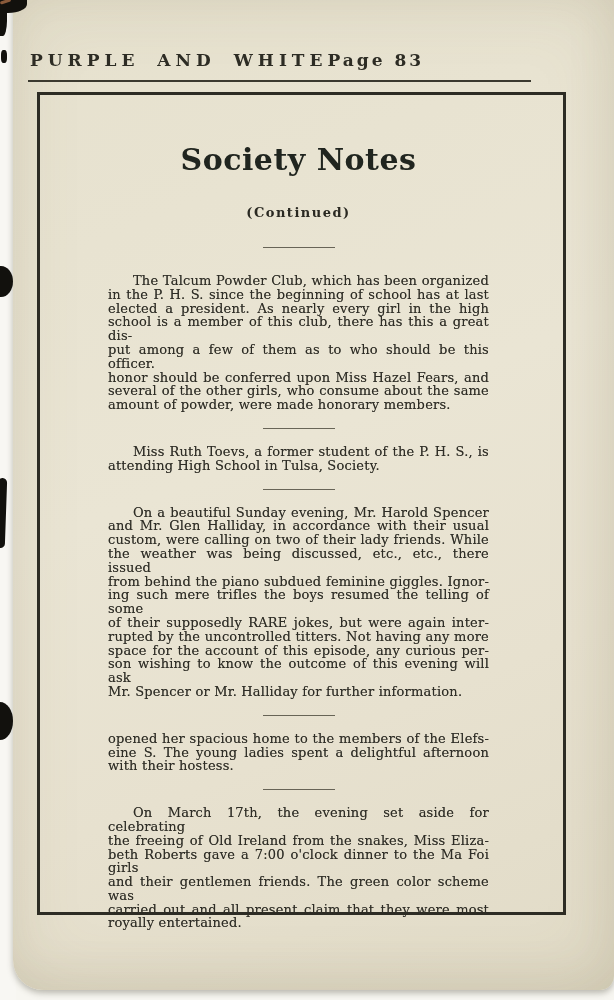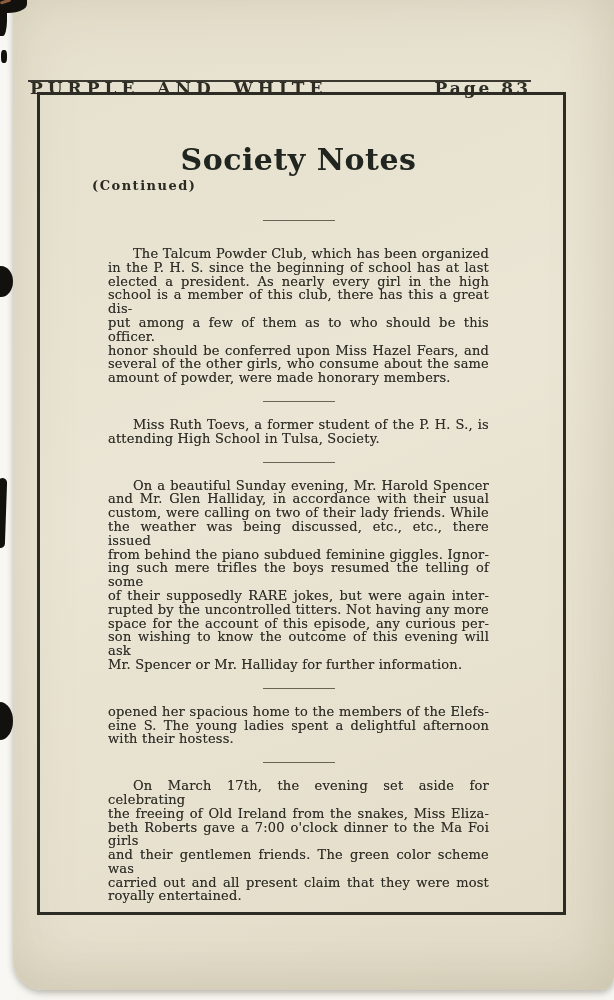--- a/index.html
+++ b/index.html
@@ -12,37 +12,37 @@
   .edge-strip{position:absolute;left:0;top:0;width:16px;height:100%;background:#f8f7f3;}
   
   .page{
     position:absolute;left:13px;top:0;right:0;bottom:10px;
     background:linear-gradient(158deg,#e6e1ce 0%,#eae5d4 45%,#e7e1cf 70%,#e1dbc7 100%);
     border-radius:0 0 14px 30px;
     box-shadow:0 3px 6px rgba(70,65,50,.35), inset 0 0 70px rgba(125,115,80,.14), inset -8px -14px 40px rgba(140,128,96,.10);
   }
   .pg-header{
     position:absolute;top:50px;left:17px;right:83px;
-    display:flex;justify-content:space-between;align-items:baseline;
+    display:flex;justify-content:flex-start;align-items:baseline;
     color:#2d2c24;font-weight:bold;
   }
   .pub{font-size:17px;letter-spacing:5px;word-spacing:7px;}
-  .pgnum{font-size:17px;letter-spacing:3px;margin-top:28px;}
+  .pgnum{font-size:17px;letter-spacing:3px;}
   .header-rule{position:absolute;top:80px;left:15px;width:503px;height:2px;background:#3b392f;}
   .frame{
     position:absolute;top:92px;left:24px;width:529px;height:823px;
     border:3px solid #2d2c24;box-sizing:border-box;
   }
   .content{padding:48px 58px 0 52px;color:#2e2d26;}
   .title{
     margin:0;text-align:center;font-size:30px;line-height:34px;
     font-weight:bold;letter-spacing:.5px;color:#20251f;
   }
   .subtitle{
-    margin-top:1px;font-size:13px;line-height:16px;
+    margin-top:28px;text-align:center;font-size:13px;line-height:16px;
     font-weight:bold;letter-spacing:1.5px;color:#2a2922;
   }
   .divider{width:72px;height:0;border-top:1px solid rgba(60,58,46,.75);margin:8px auto;}
   .head-divider{margin:26px auto;}
   .body-col{font-size:13px;line-height:13.8px;letter-spacing:.2px;}
   .para{margin:16px;}
   .line{text-align:justify;text-align-last:justify;white-space:normal;
         text-shadow:0 0 .4px rgba(45,44,36,.55);}
   .line.first{text-indent:25px;}
   .line.last{text-align-last:left;}

